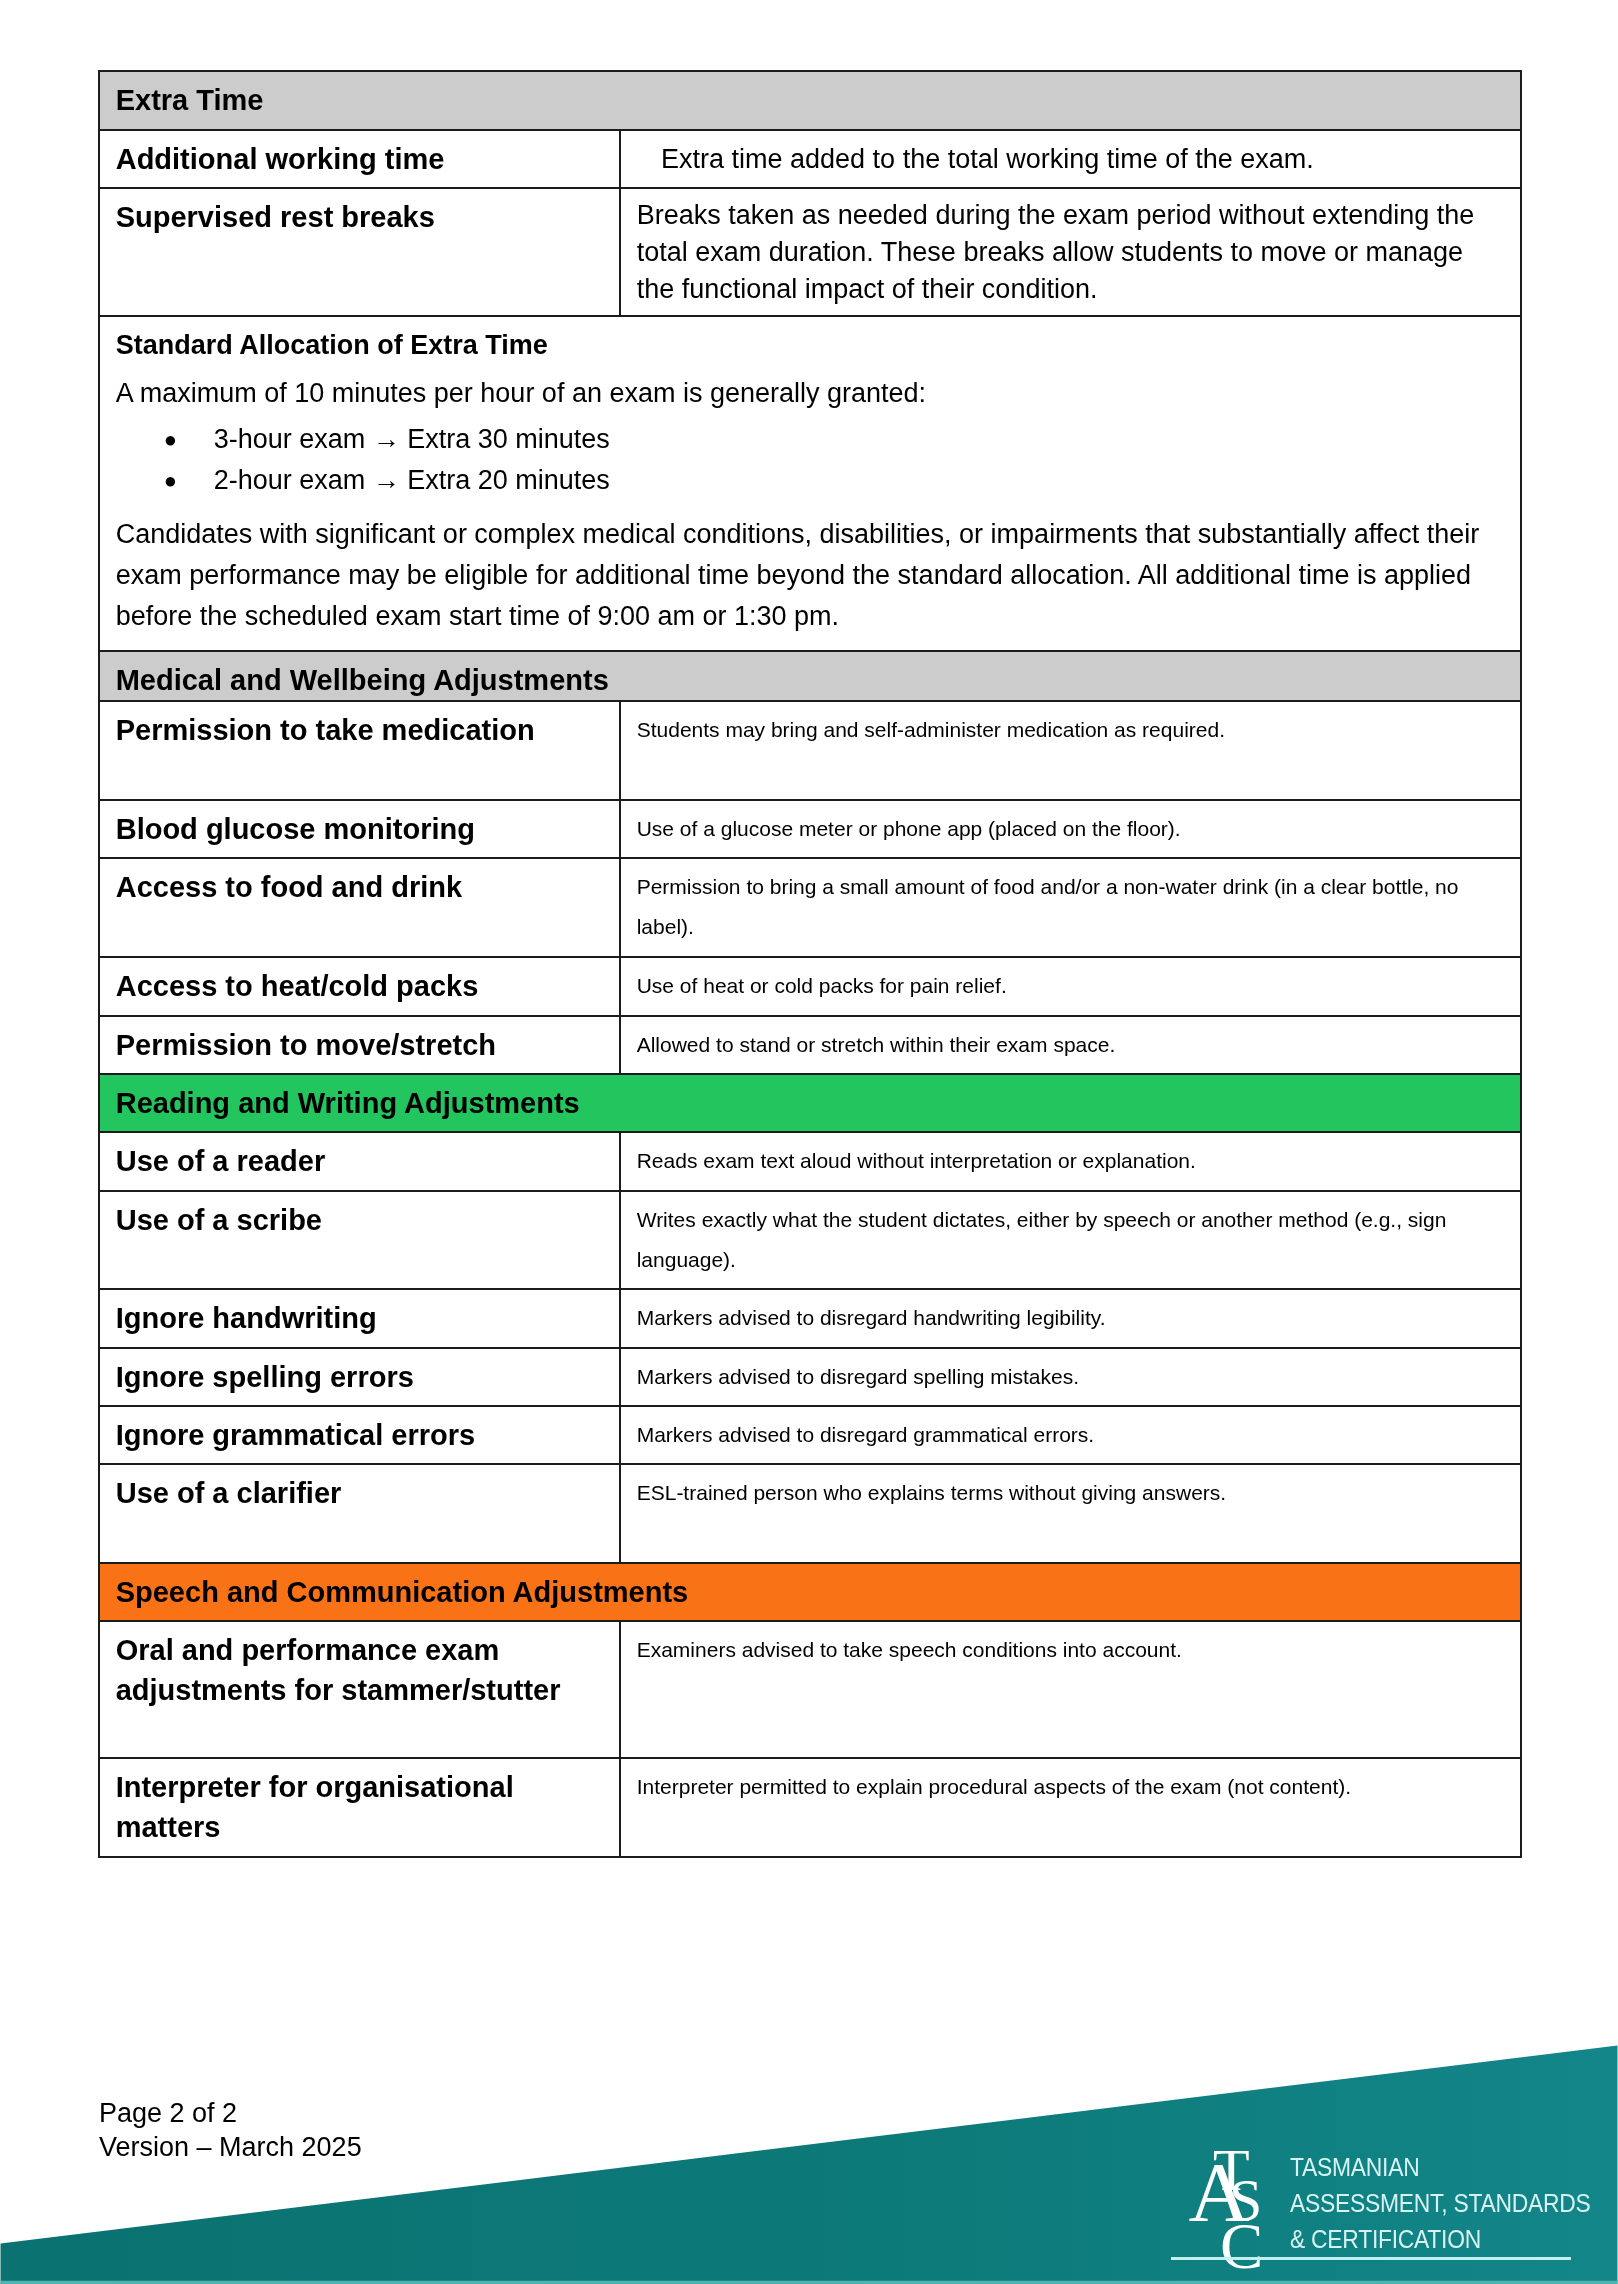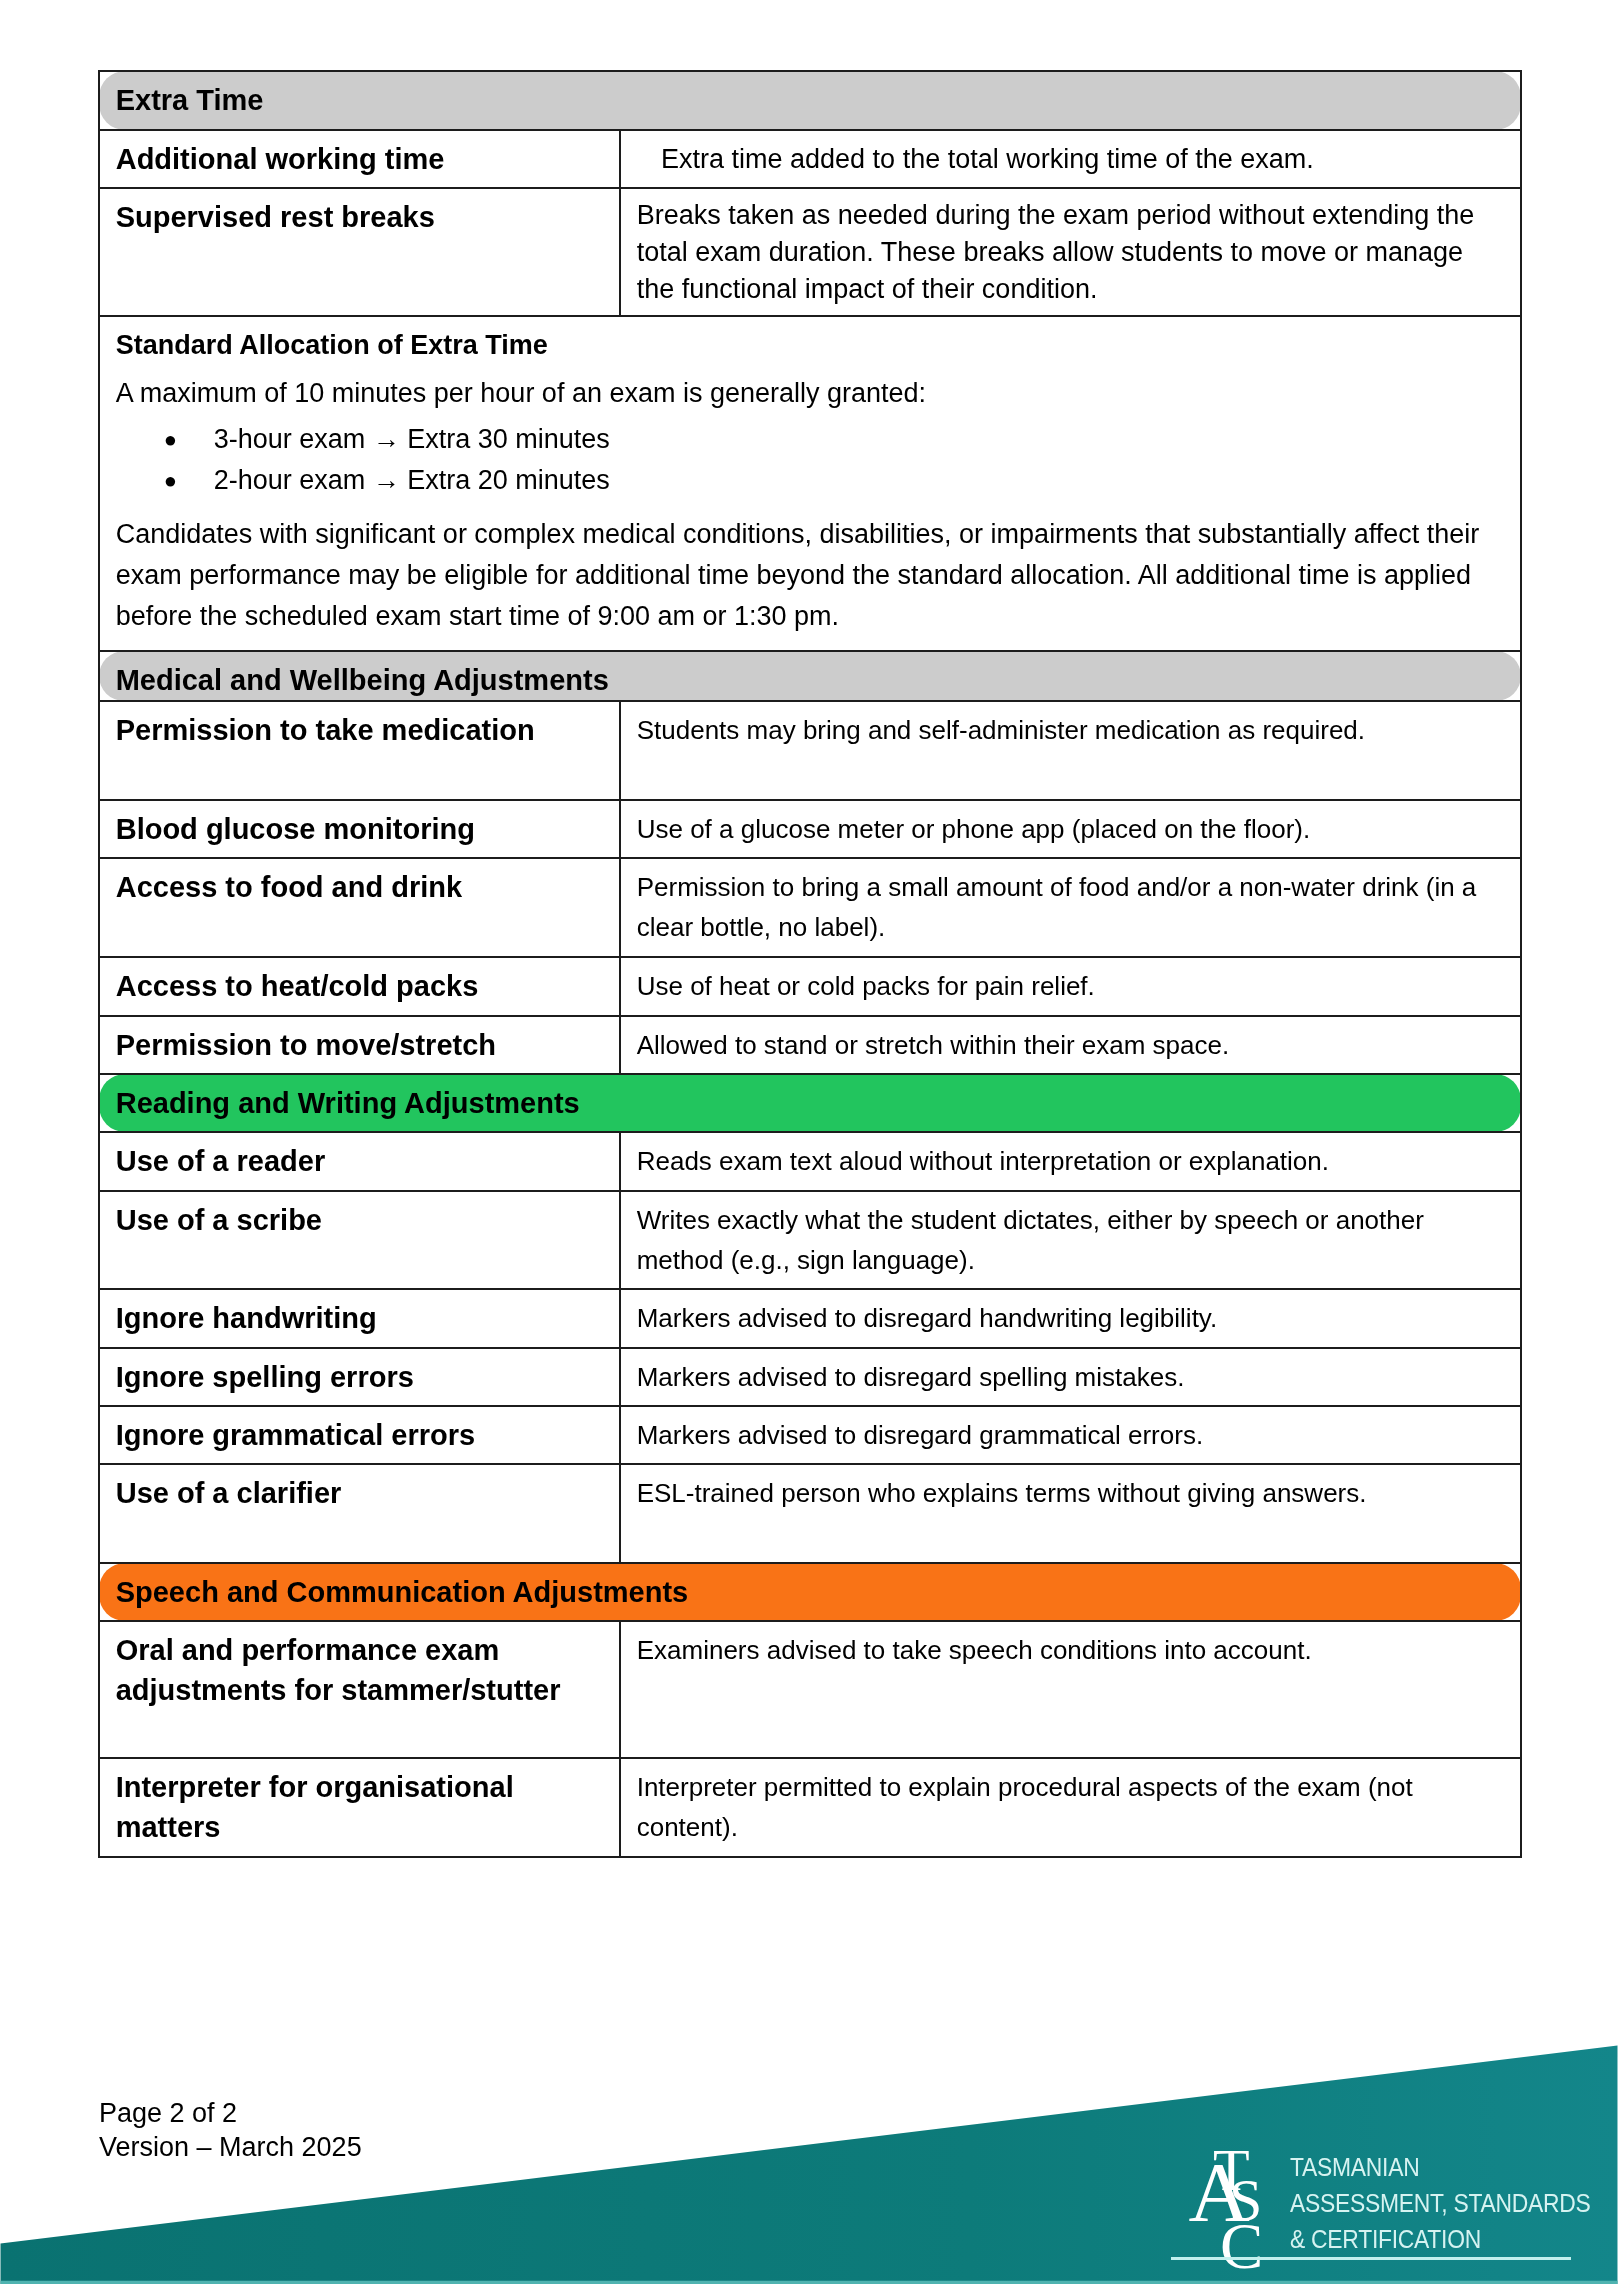--- a/index.html
+++ b/index.html
@@ -5,23 +5,23 @@
   html, body { margin: 0; padding: 0; background: #ffffff; }
   body { width: 1618px; height: 2284px; position: relative; overflow: hidden; font-family: "Liberation Sans", sans-serif; color: #000; }
   .doc-table {
     position: absolute; left: 98px; top: 70px; width: 1424px;
     border-collapse: collapse; table-layout: fixed;
   }
   .doc-table td {
     border: 2px solid #1c1c1c; vertical-align: top; padding: 0 15.7px; box-sizing: border-box;
   }
   .doc-table td.c1 { width: 521px; }
-  .sec-hdr td { background: #cccccc; font-weight: bold; font-size: 29px; line-height: 33px; padding-top: 12.4px; border-radius: 26px; }
+  .sec-hdr td { background: #cccccc; font-weight: bold; font-size: 29px; line-height: 33px; padding-top: 12.4px; }
   .lbl { font-weight: bold; font-size: 29px; line-height: 40px; padding-top: 7.8px !important; }
-  .desc { font-size: 26px; line-height: 40px; padding-top: 7.8px !important; }
+  .desc { font-size: 21px; line-height: 40px; padding-top: 7.8px !important; }
   .desc.sm { font-size: 27px; line-height: 37px; }
   .desc.sm1 { font-size: 27px; line-height: 37px; padding-top: 10.4px !important; padding-left: 40px; }
   .alloc { padding: 9px 15.7px 0 15.7px !important; }
   .alloc-title { font-weight: bold; font-size: 27px; line-height: 38px; }
   .alloc-p { font-size: 27px; line-height: 38px; margin-top: 10.4px; }
   .alloc-list { list-style: none; margin: 6.5px 0 0 0; padding: 0; }
   .alloc-list li { font-size: 27px; line-height: 41px; position: relative; padding-left: 98px; }
   .alloc-list li .bullet { position: absolute; left: 48px; top: 0; font-size: 22px; }
   .alloc-p2 { font-size: 27px; line-height: 41px; margin-top: 13px; }
 

